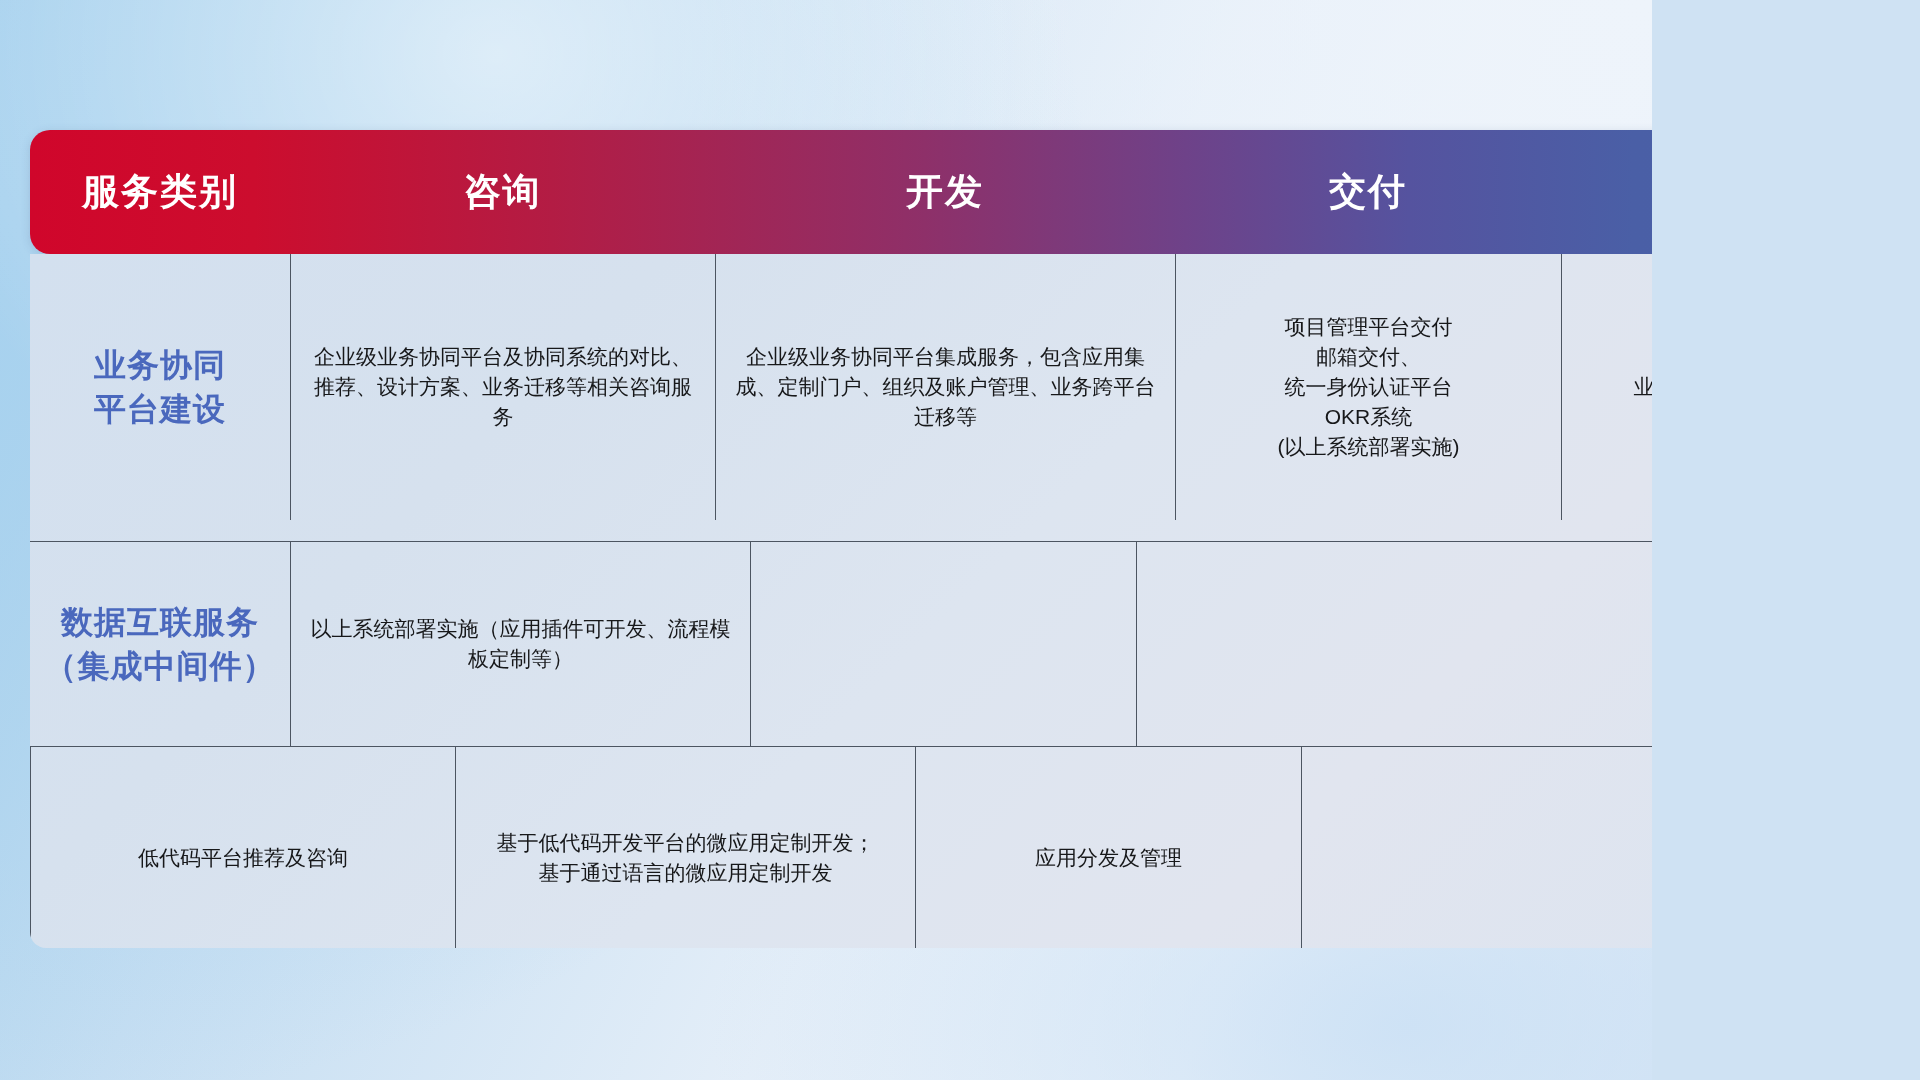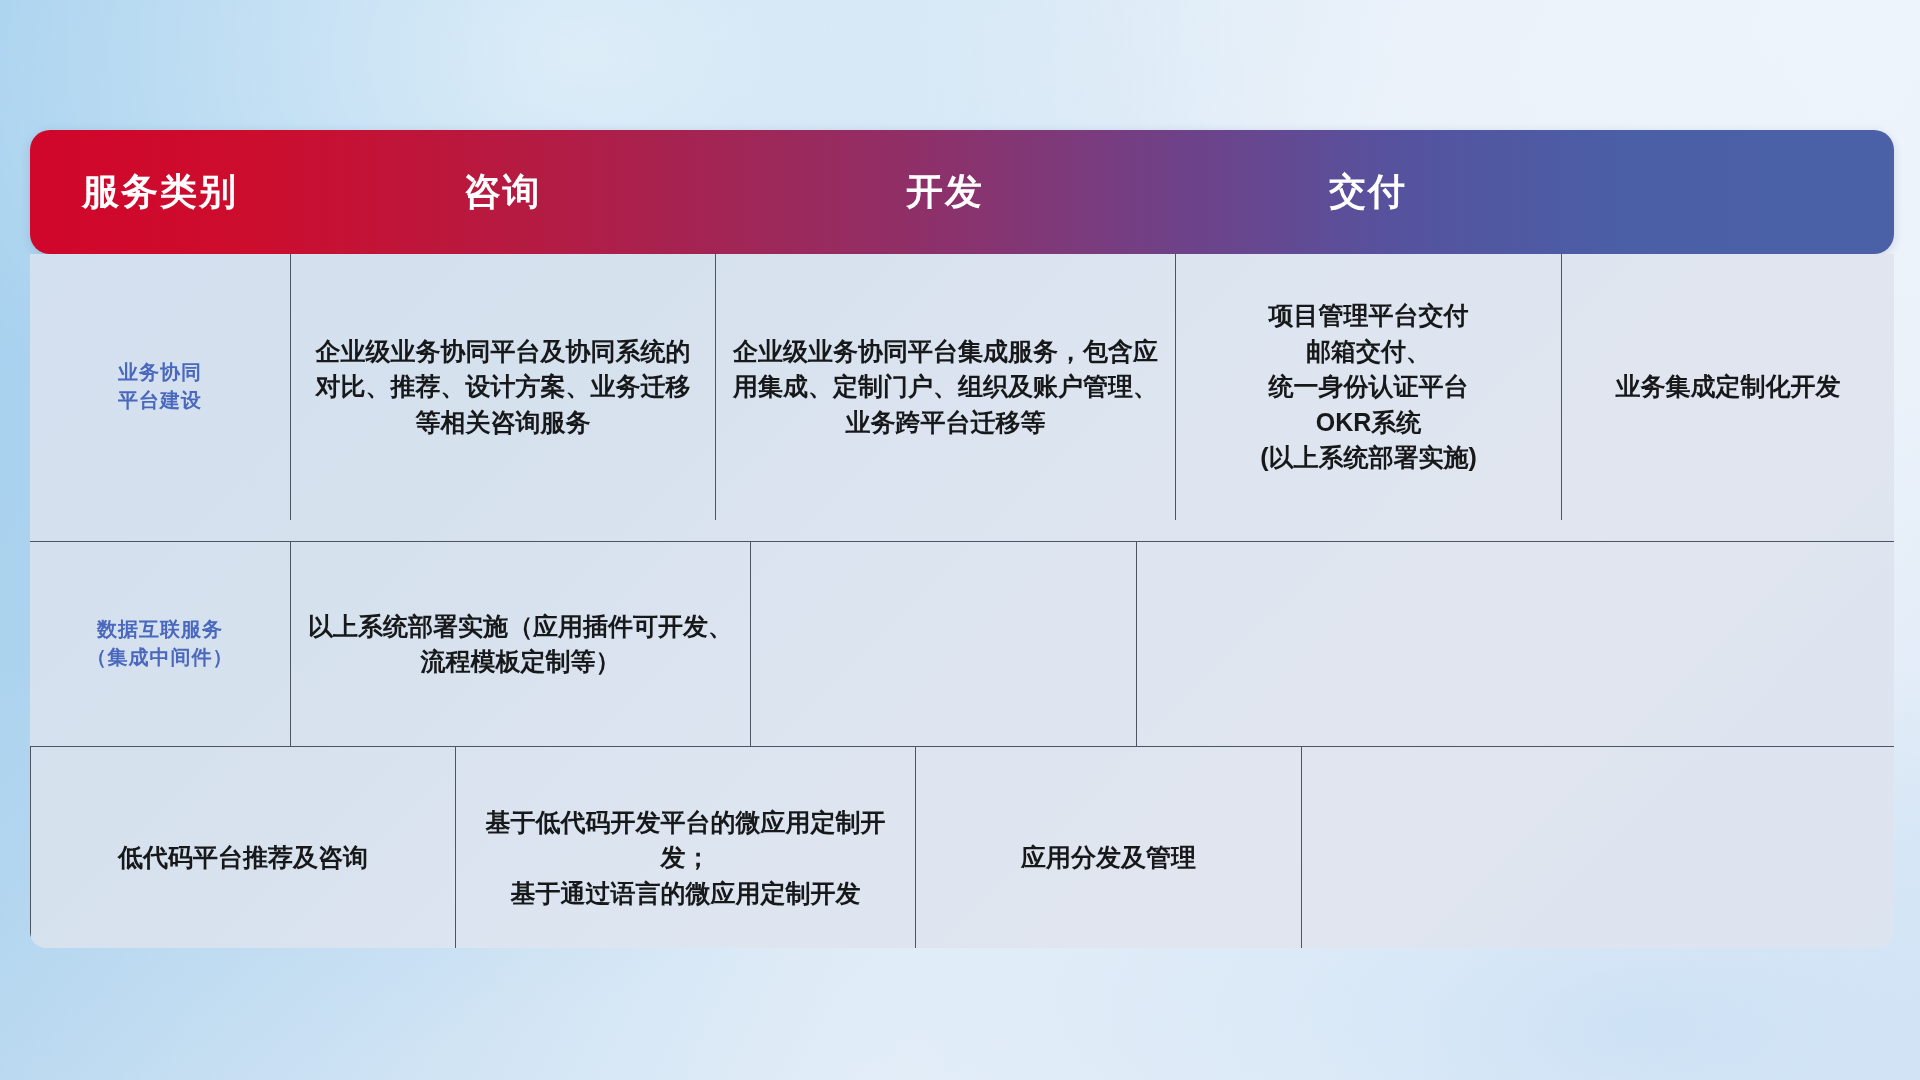--- a/index.html
+++ b/index.html
@@ -9,21 +9,21 @@
     height: 1080px;
     overflow: hidden;
   }
   body {
     font-family: "Liberation Sans", "DejaVu Sans", sans-serif;
     background: #cfe2f3;
   }
 
   #stage {
     position: relative;
-    width: 1920px;
+    width: 1652px;
     height: 1080px;
     overflow: hidden;
     background:
       radial-gradient(120% 150% at 0% 20%, #a8d2ef 0%, rgba(168,210,239,0) 55%),
       radial-gradient(100% 120% at 100% 0%, #eef4fb 0%, rgba(238,244,251,0) 60%),
       linear-gradient(115deg, #9fcdea 0%, #c5def2 28%, #e4eef8 58%, #edf3fa 78%, #dbe8f6 100%);
   }
   
   #stage::before {
     content: "";
@@ -99,31 +99,30 @@
   .row + .row { border-top: 1.5px solid #4c5561; }
 
   .cell {
     box-sizing: border-box;
     display: flex;
     align-items: center;
     justify-content: center;
     padding: 8px 14px;
     text-align: center;
     color: #17181a;
-    font-size: 25px;
+    font-size: 21px;
     line-height: 1.42;
     white-space: pre-line;
-    font-weight: bold;
   }
   .cell.divider-left { border-left: 1.5px solid #4c5561; }
 
   .cell.rowlabel {
     color: #4a68bd;
     font-weight: 700;
-    font-size: 20px;
+    font-size: 32px;
     line-height: 1.38;
     letter-spacing: 1px;
     border-left: none;
   }
   .cell.empty { }
 
   
   .c0 { width: 260px; flex: 0 0 260px; }
   .c1 { width: 425px; flex: 0 0 425px; }
   .c2 { width: 460px; flex: 0 0 460px; }

